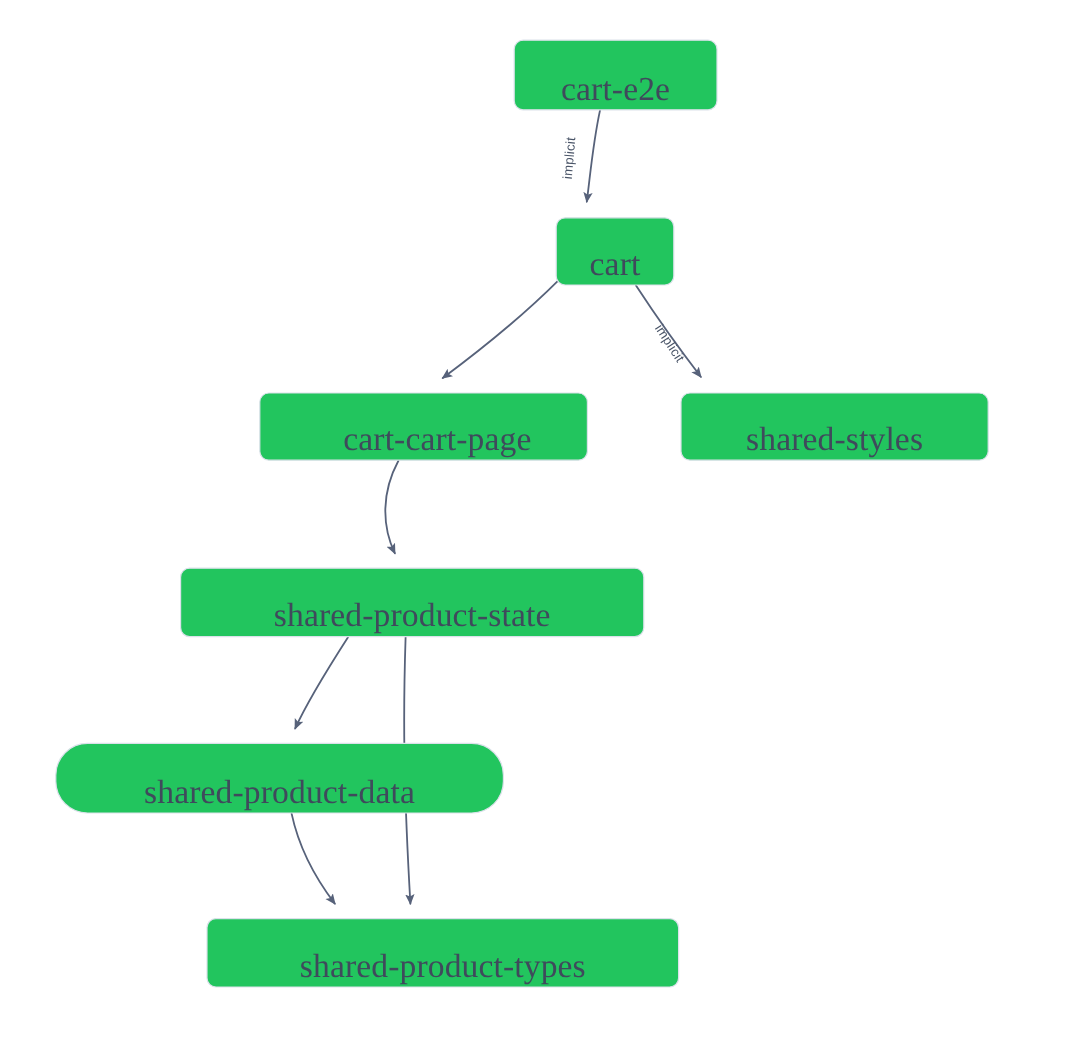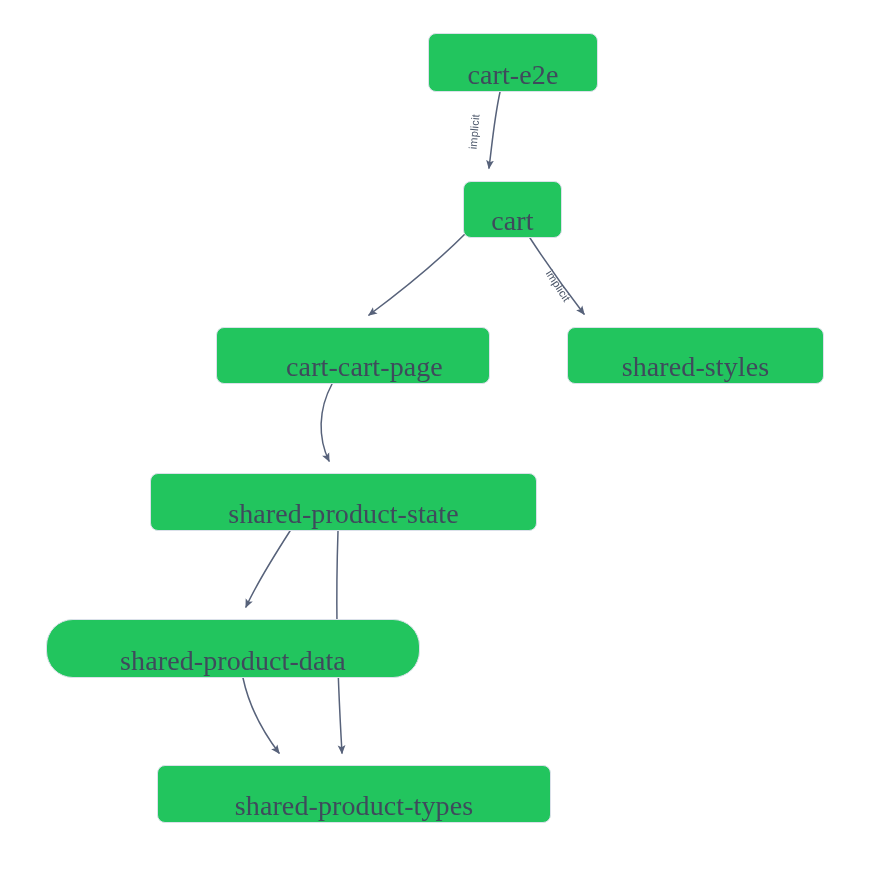--- a/index.html
+++ b/index.html
@@ -97,18 +97,18 @@
       </div>
       <div class="node" style="left: 543px; top: 327px; width: 257px; height: 57px; font-size: 28px; margin-left: 24px;">
         <span class="node-label">shared-styles</span>
       </div>
       <div class="node" style="left: 150px; top: 473px; width: 387px; height: 58px; font-size: 28px;">
         <span class="node-label">shared-product-state</span>
       </div>
       <div class="node" style="left: 46px; top: 619px; width: 374px; height: 59px; font-size: 28px; border-radius: 27px;">
         <span class="node-label">shared-product-data</span>
       </div>
-      <div class="node" style="left: 157px; top: 765px; width: 394px; height: 58px; font-size: 28px;">
+      <div class="node" style="left: 172px; top: 765px; width: 394px; height: 58px; font-size: 28px;">
         <span class="node-label">shared-product-types</span>
       </div>
     </div>
 
 </div>
 
 </body></html>

